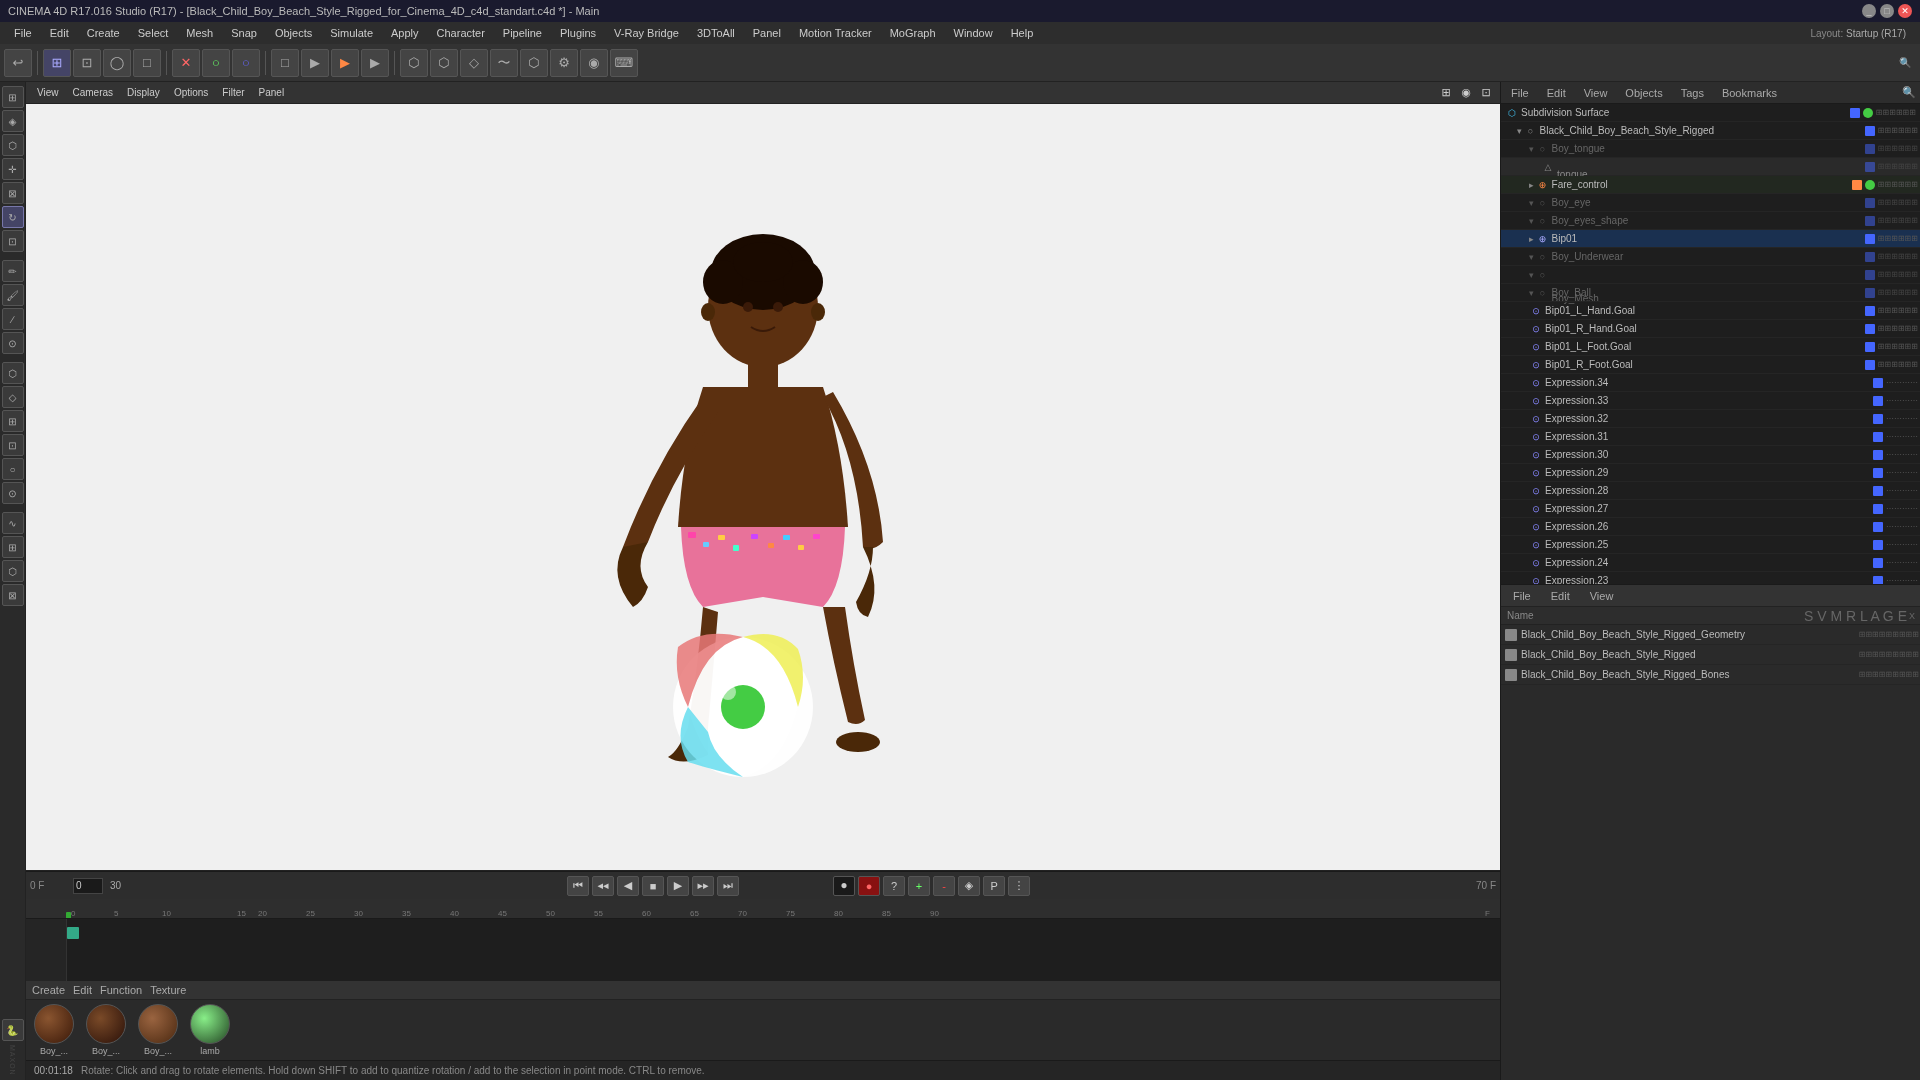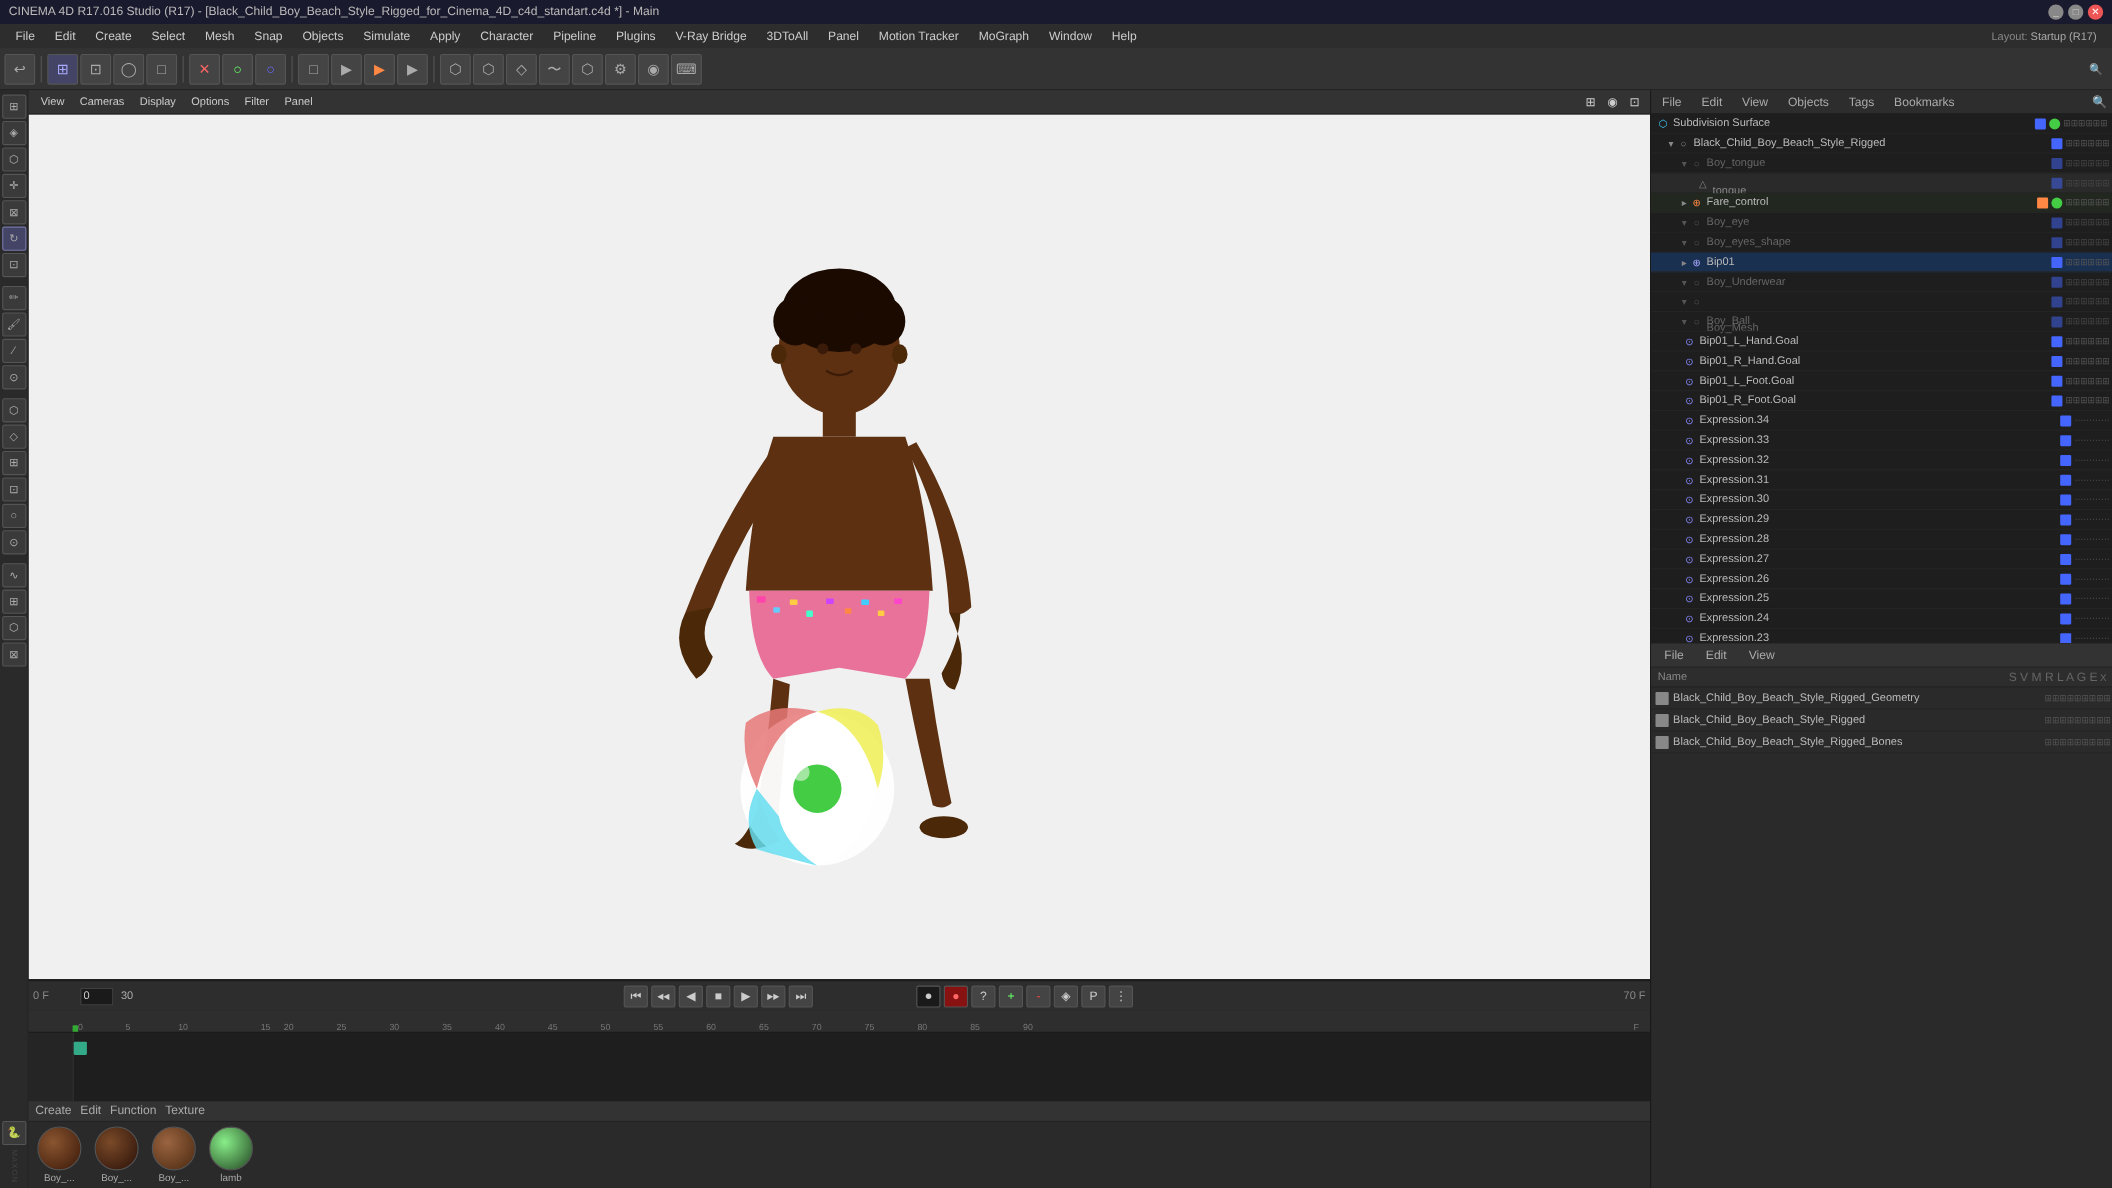--- a/index.html
+++ b/index.html
@@ -484,20 +484,24 @@
           <div class="mat-label">Boy_...</div>
         </div>
 
         <div class="mat-item">
           <div class="mat-preview" style="background: radial-gradient(circle at 35% 35%, #88ee88, #224422);"></div>
           <div class="mat-label">lamb</div>
         </div>
       </div>
     </div>
 
+    <div id="statusbar">
+      <span style="color:#aaa; margin-right:8px;">00:01:18</span>
+      <span>Rotate: Click and drag to rotate elements. Hold down SHIFT to add to quantize rotation / add to the selection in point mode. CTRL to remove.</span>
+    </div>
 
   </div>
 
   <div id="right-panel" style="width:420px; display:flex; flex-direction:column;">
 
     <div id="om-header" style="height:22px; background:#2d2d2d; display:flex; align-items:center; padding:0 4px; border-bottom:1px solid #1a1a1a; gap:6px;">
       <div class="rpanel-tab">File</div>
       <div class="rpanel-tab">Edit</div>
       <div class="rpanel-tab">View</div>
       <div class="rpanel-tab">Objects</div>
@@ -758,21 +762,21 @@
     <div id="attr-panel" style="height:220px; background:#2a2a2a; border-top:1px solid #1a1a1a; display:flex; flex-direction:column;">
       <div id="attr-toolbar" style="height:22px; background:#333; display:flex; align-items:center; padding:0 6px; gap:8px; border-bottom:1px solid #222;">
         <div class="rpanel-tab">File</div>
         <div class="rpanel-tab">Edit</div>
         <div class="rpanel-tab">View</div>
       </div>
 
       <div style="height:18px; background:#2d2d2d; display:flex; align-items:center; padding:0 6px; border-bottom:1px solid #222; font-size:10px; color:#888;">
         <span>Name</span>
         <div style="flex:1;"></div>
-        <span style="font-size:11px; color:#666; margin-right:2px;">S V M R L A G E</span>
+        <span style="font-size:14px; color:#666; margin-right:2px;">S V M R L A G E</span>
         <span style="font-size:9px; color:#666;">X</span>
       </div>
 
       <div id="attr-items" style="overflow-y:auto; flex:1;">
         <div class="tree-item" style="height:20px; padding-left:4px;">
           <div style="width:12px; height:12px; background:#888; border-radius:1px; margin-right:4px;"></div>
           <span class="tree-item-name">Black_Child_Boy_Beach_Style_Rigged_Geometry</span>
           <div class="tree-item-controls">
             <span style="color:#555; font-size:8px;">⊞⊞⊞⊞⊞⊞⊞⊞⊞</span>
           </div>

